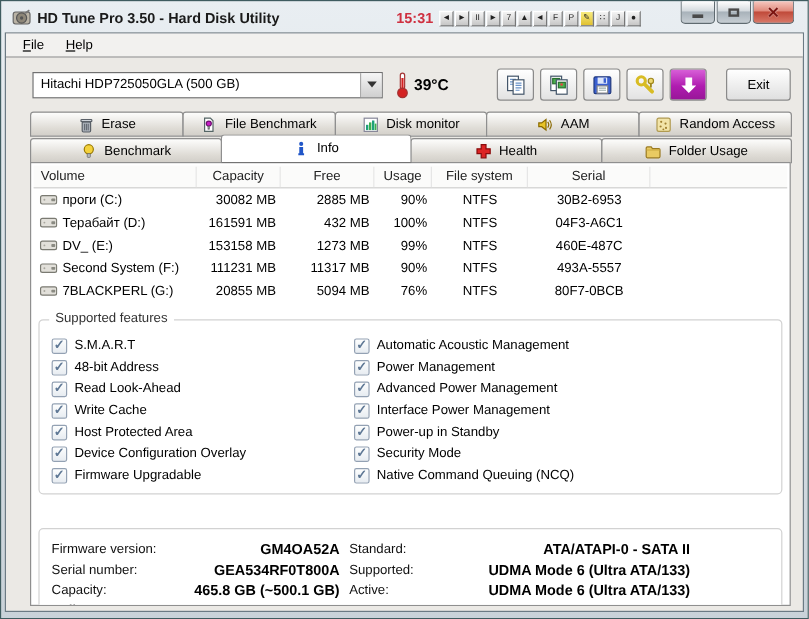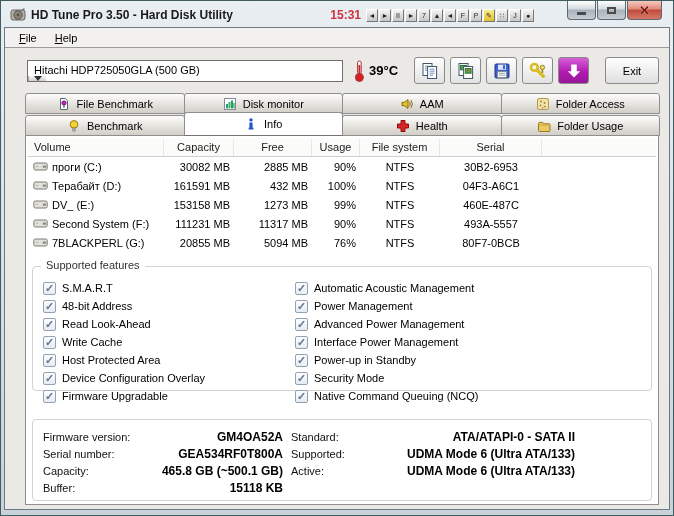--- a/index.html
+++ b/index.html
@@ -30,21 +30,21 @@
   .glyph-close { color:#7c1410; font-weight:bold; font-size:13px; line-height:13px; text-shadow:0 0 1px #fff; }
 
   
   .client { border:1px solid #6b7a84; background:#ebe9e5; height:483px; }
 
   .menubar { height:20px; background:#f2f1ef; border-bottom:1px solid #9a9a9a; display:flex; align-items:center; padding-left:6px; gap:2px; }
   .menu-item { padding:2px 8px; font-size:11px; }
   .menu-item::first-letter { text-decoration:underline; }
 
   .toolbar { height:45px; display:flex; align-items:center; padding:0 10px 0 22px; }
-  .combo { width:316px; height:22px; border:1px solid #707070; background:#fff; display:flex; align-items:stretch;flex-direction:column; }
+  .combo { width:292px; height:22px; border:1px solid #707070; background:#fff; display:flex; align-items:stretch; }
   .combo-text { flex:1; padding:3px 6px; font-size:11px; white-space:nowrap; overflow:hidden; }
   .combo-arrow { width:18px; background:linear-gradient(#f6f6f6,#cfcfcf); border-left:1px solid #aaa;
                  display:flex; align-items:center; justify-content:center; }
   .combo-arrow::after { content:""; border-left:4px solid transparent; border-right:4px solid transparent; border-top:5px solid #333; }
   .thermo { margin-left:10px; display:flex; align-items:center; }
   .temp-text { font-size:13px; font-weight:bold; margin-left:3px; }
   .toolbar .spacer { flex:1; }
   .tool-btn { width:31px; height:27px; border:1px solid #8a8a8a; border-radius:3px; background:linear-gradient(#ffffff,#e2e2e2);
               display:flex; align-items:center; justify-content:center; margin-left:5px; padding:0; cursor:default; }
   .tool-btn.update { background:linear-gradient(#d860d8,#b01cb0 55%,#981698); }
@@ -75,21 +75,21 @@
   .th.c6 { border-right:none; }
   .vt-row { height:19px; }
   .vt-row .td { padding:0 4px; white-space:nowrap; overflow:hidden; }
   .td.c0 { display:flex; align-items:center; gap:4px; padding-left:5px; }
   .td.c1,.td.c2,.td.c3 { text-align:right; }
   .td.c4,.td.c5 { text-align:center; }
 
   
   .groupbox { position:relative; border:1px solid #d2d2d2; border-radius:4px; margin:0 4px; background:#fff; }
   .gb-legend { position:absolute; top:-8px; left:8px; background:#fff; padding:0 5px; font-size:11px; color:#333; }
-  .features-box { margin-top:14px; height:125px; padding:12px 4px 6px 10px; }
+  .features-box { margin-top:14px; height:146px; padding:12px 4px 6px 10px; }
   .features-grid { display:grid; grid-template-columns:252px 1fr; }
   .fcol { display:flex; flex-direction:column; }
   .feature { height:18px; display:flex; align-items:center; gap:6px; }
   .checkbox { width:13px; height:13px; border:1px solid #93a1b3; border-radius:2px; background:linear-gradient(#fdfefe,#e7ecf1);
               font-size:11px; line-height:11px; font-weight:bold; color:#5f7895; text-align:center; flex:0 0 13px; }
 
   .details-box { margin-top:28px; height:82px; padding:8px 10px 4px 10px; }
   .details-grid { display:grid; grid-template-columns:248px 300px 1fr; }
   .detail-row { height:17px; display:flex; align-items:center; }
   .dcol1 .dl { width:108px; font-size:11px; color:#111; }
@@ -218,20 +218,30 @@
           </button>
         </span>
       <button class="exit-btn">Exit</button>
     </div>
 
     <div class="tabs-area">
       <div class="tab-row tab-row1">
           <div class="tab">
             <span class="ic">
               <svg width="14" height="14" viewBox="0 0 14 14">
+                <rect x="3.5" y="4.5" width="7" height="8.5" rx="1" fill="#aab0b8" stroke="#5a6068"></rect>
+                <rect x="2.5" y="2.6" width="9" height="1.8" rx="0.6" fill="#cdd2d8" stroke="#5a6068"></rect>
+                <path d="M5.5 6.2v5.4 M7 6.2v5.4 M8.5 6.2v5.4" stroke="#5a6068" stroke-width="0.8"></path>
+              </svg>
+            </span>
+            <span>Erase</span>
+          </div>
+          <div class="tab">
+            <span class="ic">
+              <svg width="14" height="14" viewBox="0 0 14 14">
                 <path d="M3.5 1.5h4.8l2.2 2.2v8.8H3.5z" fill="#fff" stroke="#566"></path>
                 <circle cx="7" cy="6" r="2.1" fill="#c81ec8" stroke="#6e106e"></circle>
                 <rect x="6.3" y="8.3" width="1.4" height="2.4" fill="#9aa0a8" stroke="#666" stroke-width="0.5"></rect>
               </svg>
             </span>
             <span>File Benchmark</span>
           </div>
           <div class="tab">
             <span class="ic">
               <svg width="14" height="14" viewBox="0 0 14 14">
@@ -258,21 +268,21 @@
             <span class="ic">
               <svg width="14" height="14" viewBox="0 0 14 14">
                 <rect x="1.5" y="1.5" width="11" height="11" rx="1.6" fill="#f2e4a8" stroke="#b09a50"></rect>
                 <circle cx="5" cy="4.5" r="0.9" fill="#a08030"></circle>
                 <circle cx="8.6" cy="6" r="0.9" fill="#a08030"></circle>
                 <circle cx="4.5" cy="8.4" r="0.9" fill="#a08030"></circle>
                 <circle cx="9" cy="9.6" r="0.9" fill="#a08030"></circle>
                 <circle cx="6.8" cy="10.8" r="0.8" fill="#a08030"></circle>
               </svg>
             </span>
-            <span>Folder Access</span>
+            <span>Random Access</span>
           </div>
         </div>
       <div class="tab-row tab-row2">
           <div class="tab">
             <span class="ic">
               <svg width="14" height="14" viewBox="0 0 14 14">
                 <circle cx="7" cy="5.4" r="3.8" fill="#f4d23c" stroke="#9a7a00"></circle>
                 <rect x="5.7" y="9" width="2.6" height="3.2" rx="0.7" fill="#b4b8bc" stroke="#666" stroke-width="0.6"></rect>
               </svg>
             </span>

